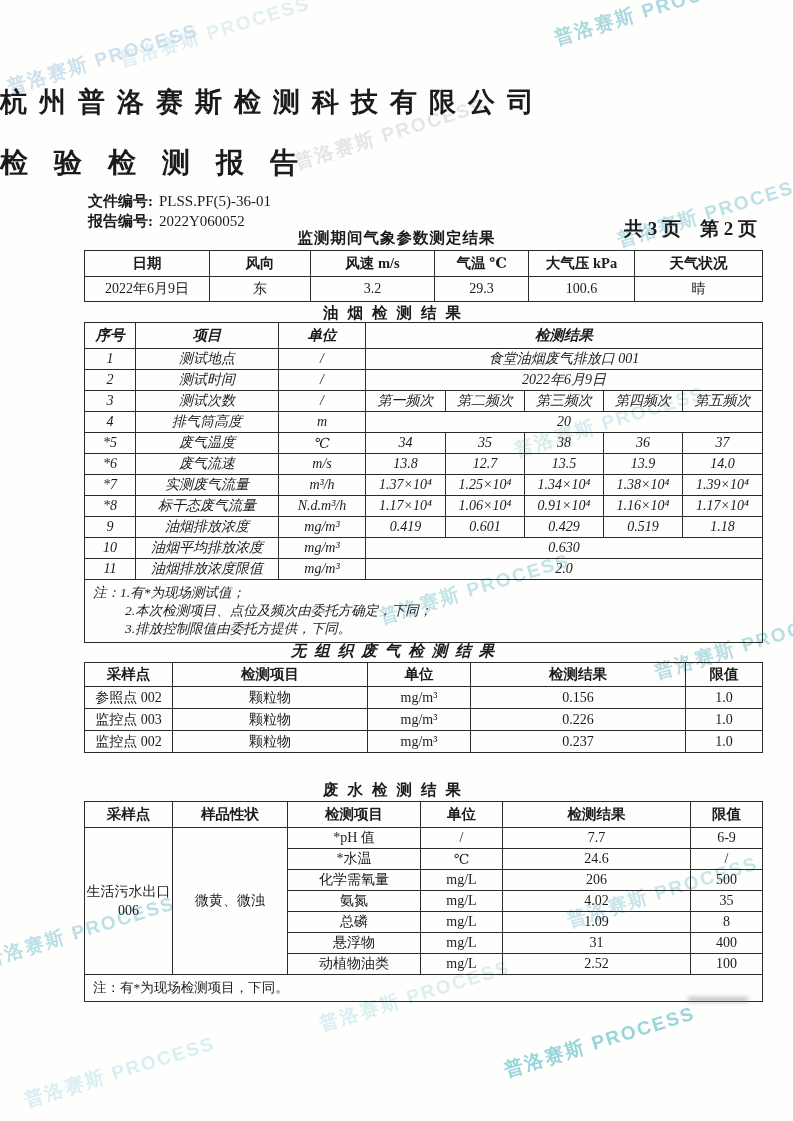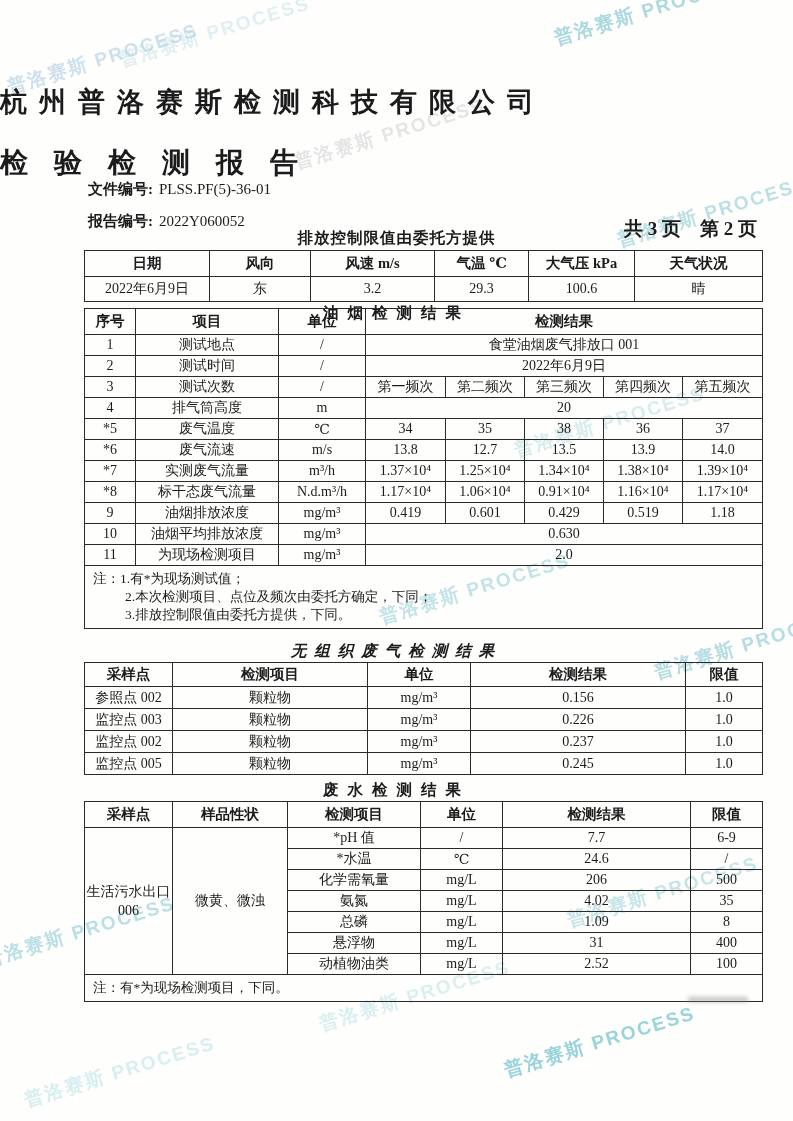--- a/index.html
+++ b/index.html
@@ -26,36 +26,36 @@
   .w10{left:-15px;top:948px;color:#9ed2da;opacity:.7;}
   .w11{left:505px;top:1058px;color:#8fd0d8;opacity:.9;}
   .w12{left:25px;top:1088px;color:#c9e9ed;opacity:.7;}
   .w13{left:320px;top:1012px;color:#b9e2e6;opacity:.5;}
   
   .center{position:absolute;left:0;width:100%;text-align:left;}
   .company{top:84px;font-size:27px;font-weight:bold;letter-spacing:12px;}
   .rtitle{top:144px;font-size:28px;font-weight:bold;letter-spacing:26px;}
   .meta{position:absolute;left:88px;font-size:15px;}
   .meta .lbl{font-weight:bold;margin-right:6px;}
-  .file-line{top:180px;text-align:center;}
+  .file-line{top:192px;text-align:center;}
   .report-line{top:212px;}
   .pagination{position:absolute;top:216px;right:36px;font-size:19px;font-weight:bold;white-space:pre;}
   
   .ttitle{position:absolute;left:0;width:100%;text-align:center;font-weight:bold;font-size:15.5px;}
   .t1t{top:228px;letter-spacing:1px;}
   .t2t{top:303px;letter-spacing:9px;}
   .t3t{top:641px;letter-spacing:8px;font-style:italic;}
   .t4t{top:780px;letter-spacing:9px;}
   
   table{position:absolute;left:84px;border-collapse:collapse;table-layout:fixed;font-size:14px;padding-left:48px;}
   th,td{border:1px solid #2a2a2a;text-align:center;vertical-align:middle;padding:0;overflow:hidden;}
   th{font-weight:bold;font-size:14.5px;}
   #table1{top:250px;width:678px;}
   #table1 tr.hd{height:26px;} #table1 tr.dt{height:25px;}
-  #table2{top:308px;width:678px;}
+  #table2{top:322px;width:678px;font-style:italic;}
   #table2 tr.hd{height:26px;} #table2 tr.dt{height:21px;}
   #table3{top:662px;width:678px;}
   #table3 tr.hd{height:24px;} #table3 tr.dt{height:22px;}
   #table4{top:801px;width:678px;}
   #table4 tr.hd{height:26px;} #table4 tr.dt{height:21px;}
   .note-cell{text-align:left;padding:4px 8px;}
   .note-line{line-height:18px;font-size:13.5px;}
   .note-line.ind{padding-left:32px;}
   .sp-line{line-height:19px;}
   
@@ -83,21 +83,21 @@
   <div class="center company">杭州普洛赛斯检测科技有限公司</div>
   <div class="center rtitle">检验检测报告</div>
   <div class="meta file-line">
     <span class="lbl">文件编号:</span><span>PLSS.PF(5)-36-01</span>
   </div>
   <div class="meta report-line">
     <span class="lbl">报告编号:</span><span>2022Y060052</span>
   </div>
   <div class="pagination">共 3 页　第 2 页</div>
 
-  <div class="ttitle t1t">排放控制限值由委托方提供</div>
+  <div class="ttitle t1t">监测期间气象参数测定结果</div>
   <table id="table1">
     <colgroup>
         <col style="width:125px">
         <col style="width:101px">
         <col style="width:124px">
         <col style="width:94px">
         <col style="width:106px">
         <col style="width:128px">
       </colgroup>
     <tbody>
@@ -218,21 +218,21 @@
       <td>1.18</td>
     </tr>
     <tr class="dt">
       <td>10</td>
       <td>油烟平均排放浓度</td>
       <td>mg/m³</td>
       <td colspan="5">0.630</td>
     </tr>
     <tr class="dt">
       <td>11</td>
-      <td>为现场检测项目</td>
+      <td>油烟排放浓度限值</td>
       <td>mg/m³</td>
       <td colspan="5">2.0</td>
     </tr>
     <tr>
       <td colspan="8" class="note-cell">
         <div class="note-line">注：1.有*为现场测试值；</div>
         <div class="note-line ind">2.本次检测项目、点位及频次由委托方确定，下同；</div>
         <div class="note-line ind">3.排放控制限值由委托方提供，下同。</div>
       </td>
     </tr>
@@ -268,27 +268,20 @@
       <td>颗粒物</td>
       <td>mg/m³</td>
       <td>0.226</td>
       <td>1.0</td>
     </tr>
     <tr class="dt">
       <td>监控点 002</td>
       <td>颗粒物</td>
       <td>mg/m³</td>
       <td>0.237</td>
-      <td>1.0</td>
-    </tr>
-    <tr class="dt">
-      <td>监控点 005</td>
-      <td>颗粒物</td>
-      <td>mg/m³</td>
-      <td>0.245</td>
       <td>1.0</td>
     </tr>
   </tbody>
     </table>
 
   <div class="ttitle t4t">废水检测结果</div>
   <table id="table4">
     <colgroup>
         <col style="width:88px">
         <col style="width:115px">

